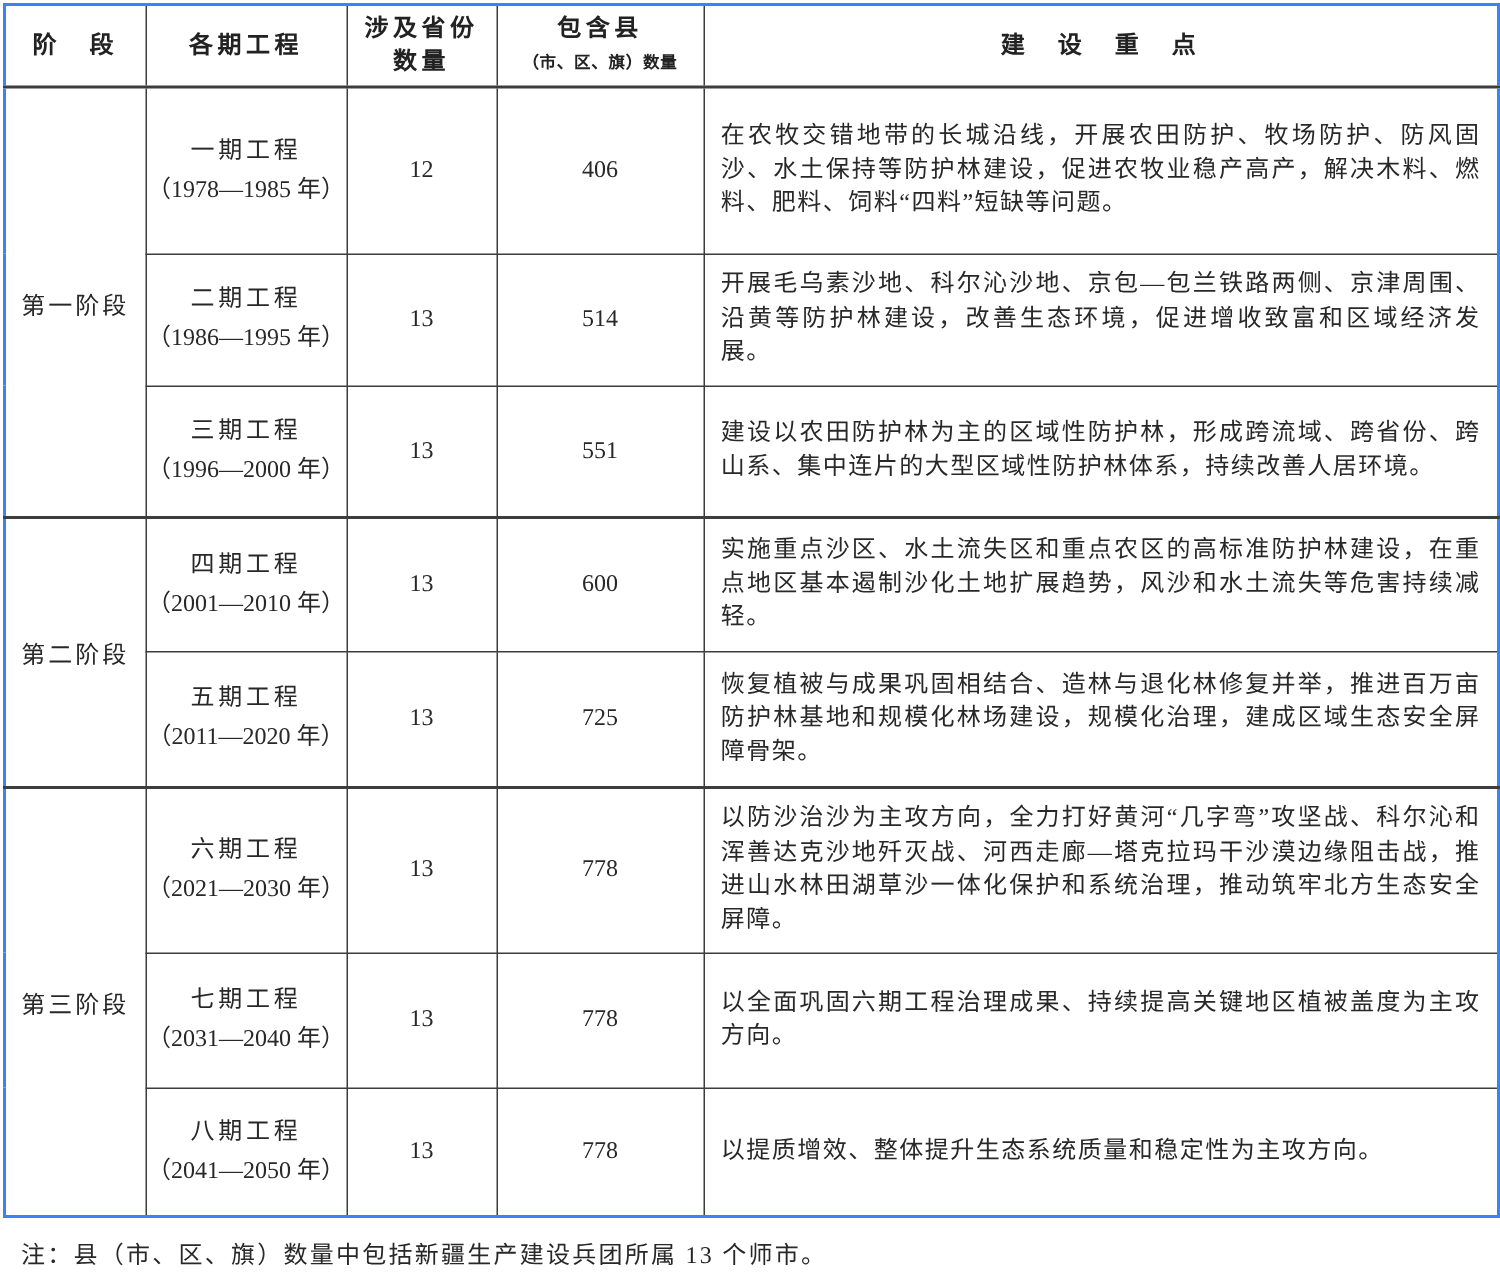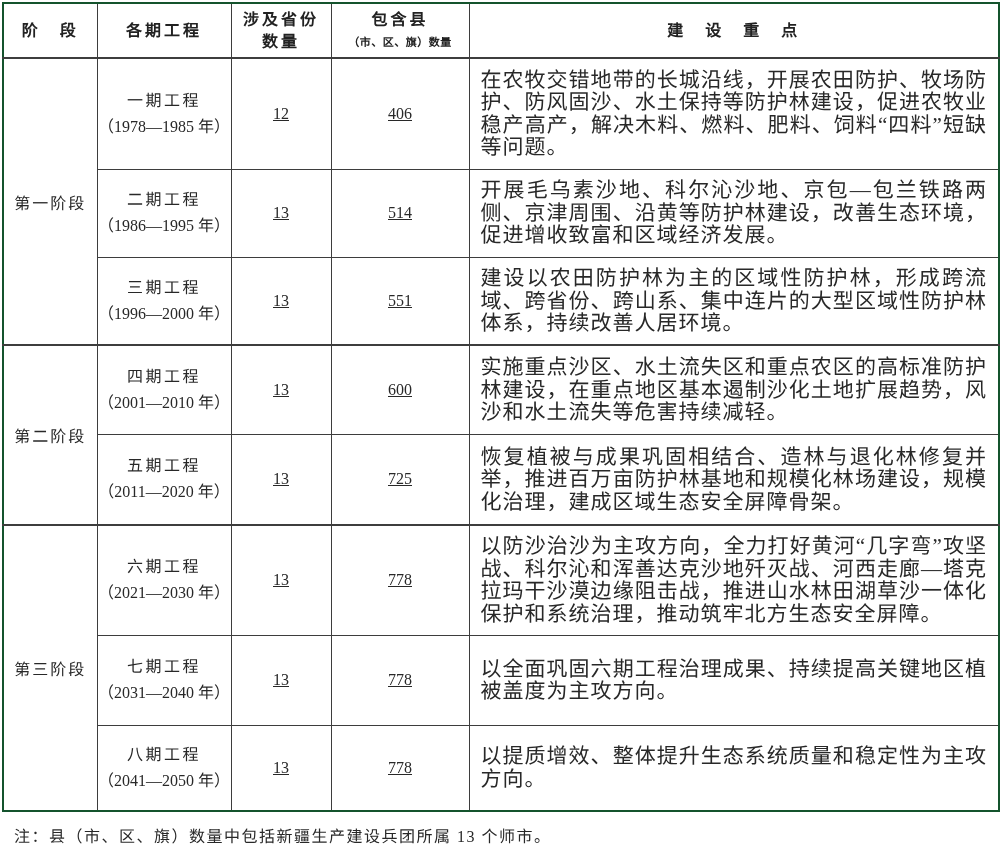--- a/index.html
+++ b/index.html
@@ -18,21 +18,21 @@
     position: relative;
     width: 1000px;
     height: 852px;
     background: #ffffff;
   }
   table.program {
     border-collapse: collapse;
     table-layout: fixed;
     width: 996px;
     margin: 2px 0 0 2px;
-    border: 2px solid #14532d;
+    border: 2px solid #3b82f6;
   }
   col.c-stage   { width: 94px; }
   col.c-project { width: 134px; }
   col.c-prov    { width: 100px; }
   col.c-county  { width: 138px; }
   col.c-focus   { width: 530px; }
 
   th, td {
     border: 1px solid #3d3d3d;
     text-align: center;
@@ -66,25 +66,25 @@
   td.stage-cell {
     font-size: 16px;
     letter-spacing: 2px;
   }
   td.project-cell {
     font-size: 16px;
     line-height: 26px;
   }
   .project-name { letter-spacing: 2.5px; }
   .years { letter-spacing: 0; white-space: nowrap; }
-  td.num-cell { font-size: 16px; text-decoration: underline; }
+  td.num-cell { font-size: 16px; }
   td.focus-cell {
     text-align: justify;
     padding: 0 11px;
-    font-size: 21px;
+    font-size: 16px;
     letter-spacing: 1px;
     line-height: 22.5px;
   }
   .note {
     margin: 11px 0 10px 14px;
     font-size: 16px;
     letter-spacing: 1.5px;
     color: #282828;
   }
 </style>

